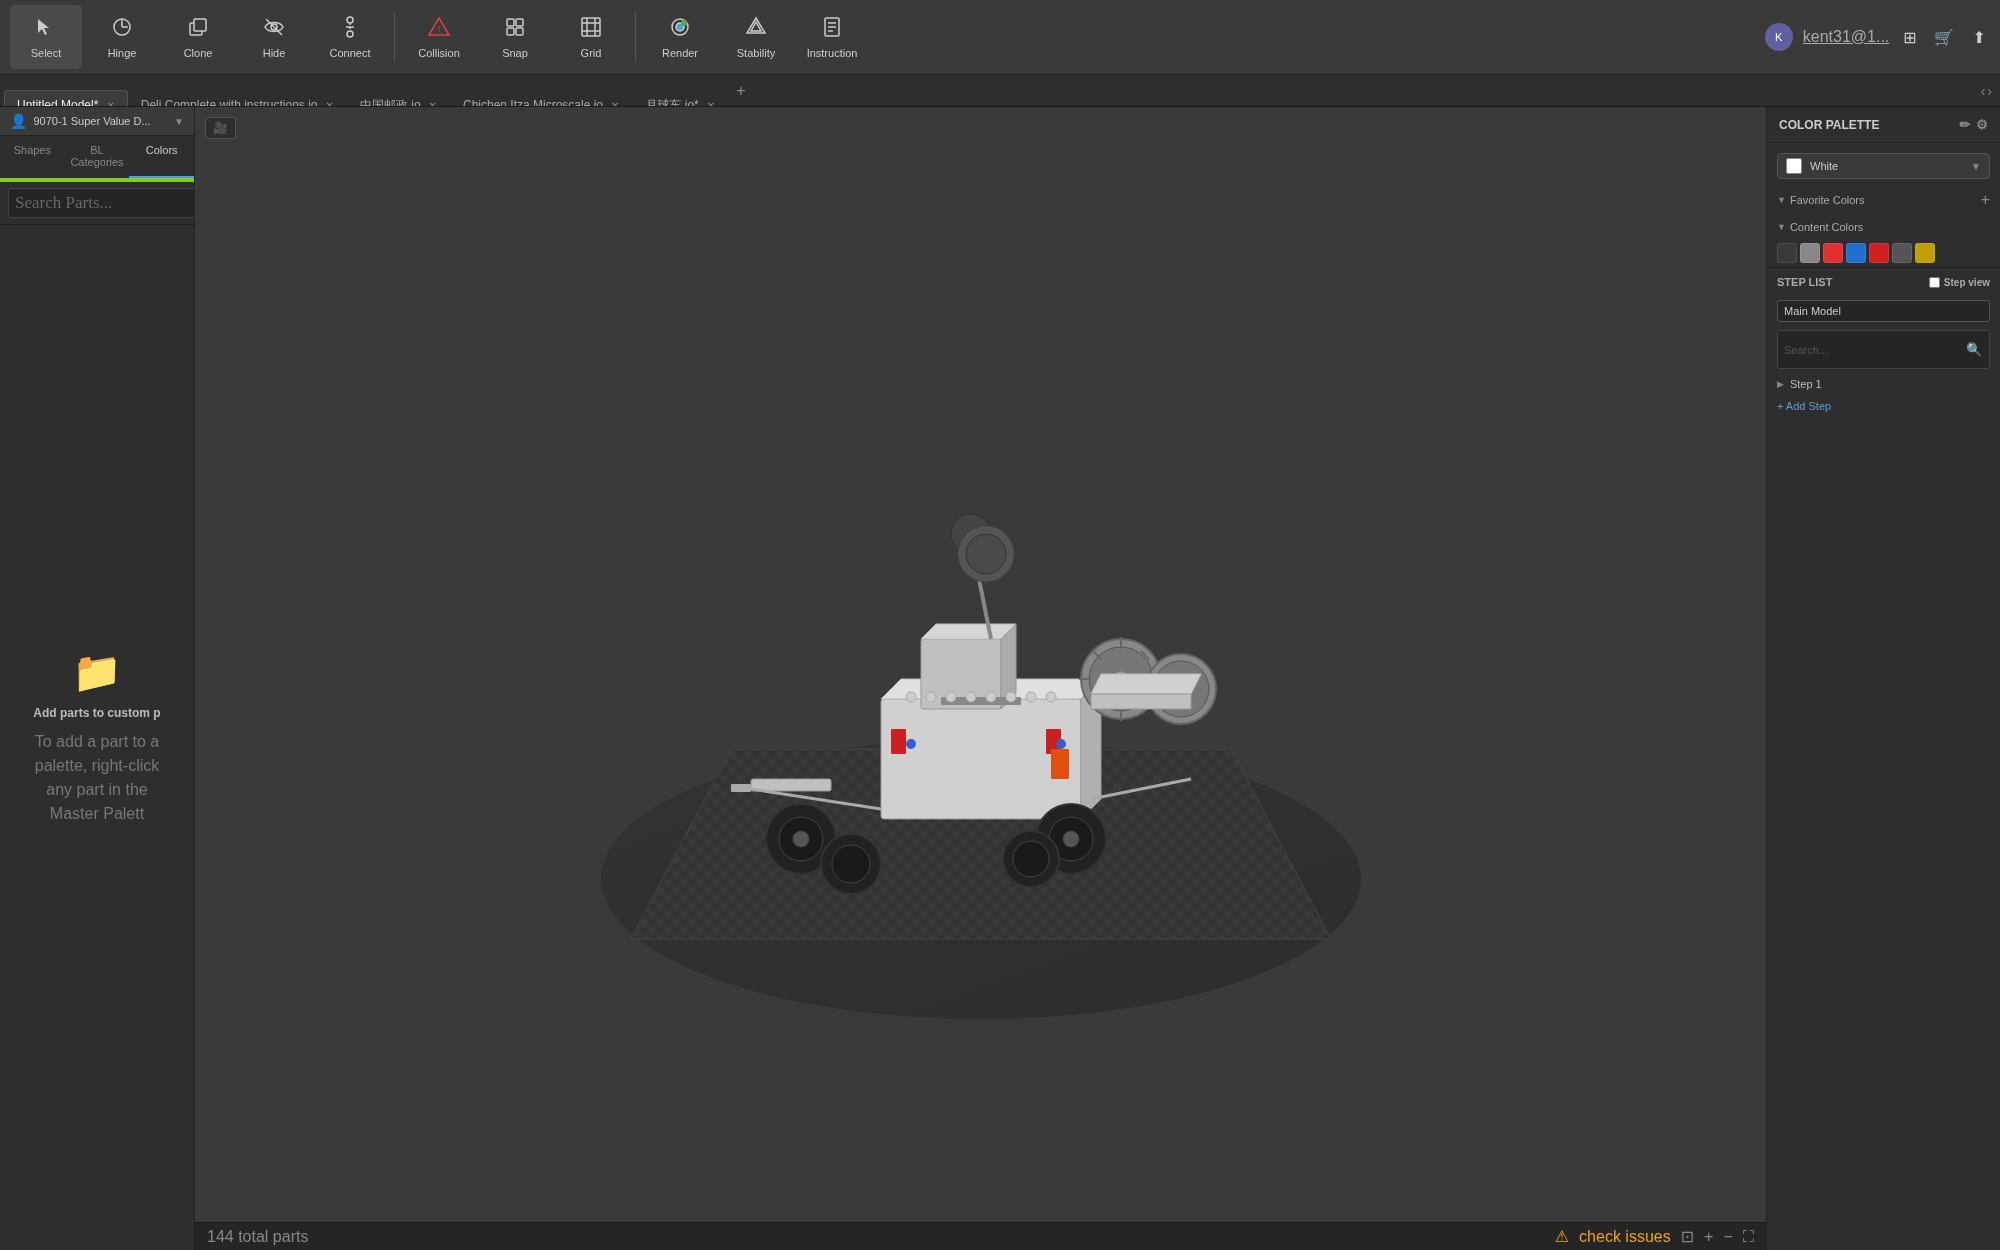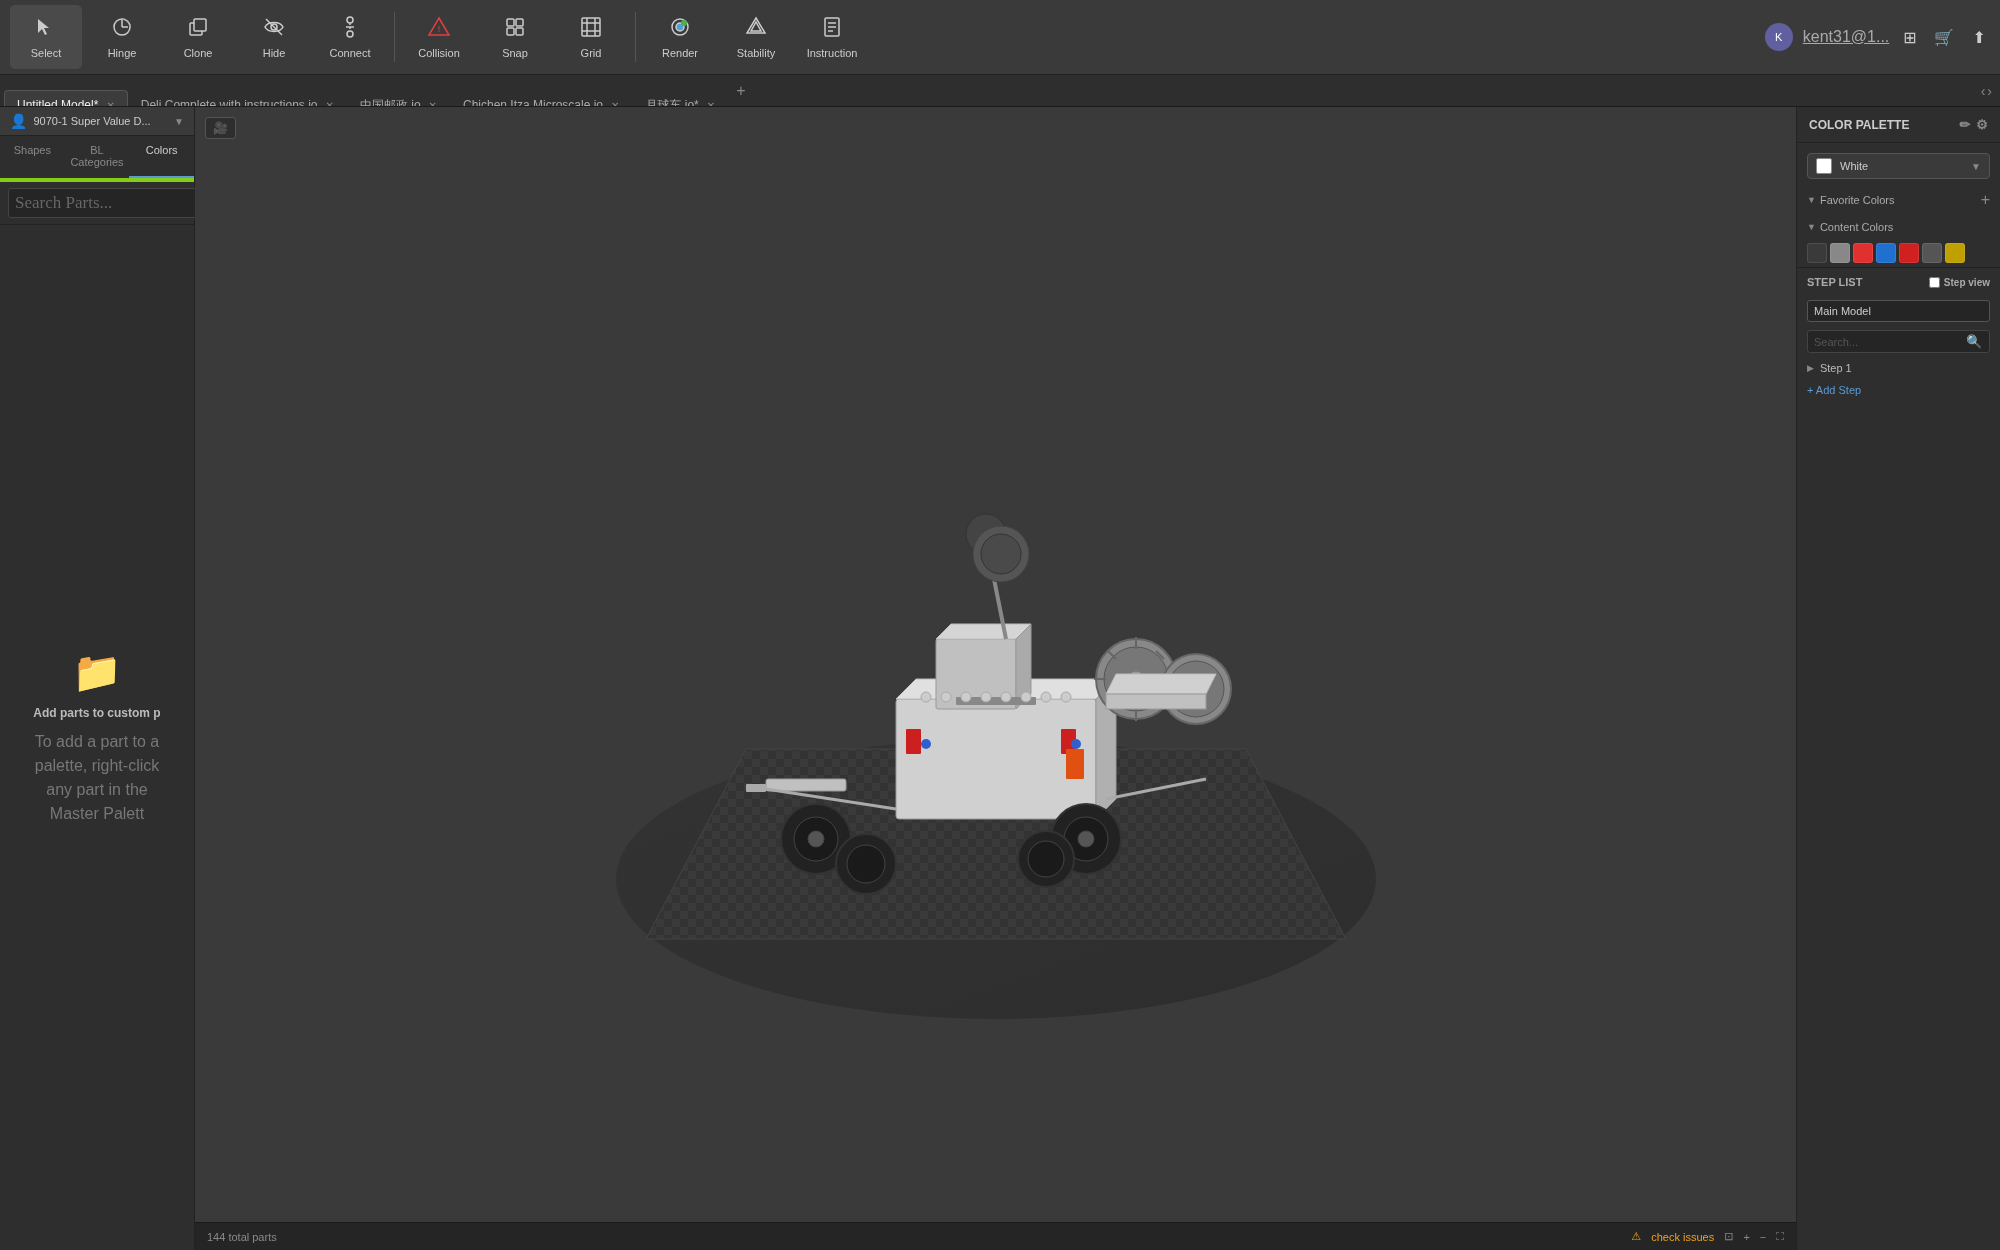--- a/index.html
+++ b/index.html
@@ -160,34 +160,34 @@
       cursor: pointer;
     }
     .status-bar {
       position: absolute;
       bottom: 0; left: 0; right: 0;
       height: 28px;
       background: #252525;
       border-top: 1px solid #1a1a1a;
       display: flex; align-items: center;
       padding: 0 12px;
-      font-size: 11px; color: #888;
+      font-size: 16px; color: #888;
       justify-content: space-between;
     }
     .status-right { display: flex; gap: 10px; align-items: center; color: #f0a020; }
 
     
     .viewport-3d {
       width: 100%; height: 100%;
       display: flex; align-items: center; justify-content: center;
     }
 
     
     #right-panel {
-      width: 204px;
+      width: 234px;
       background: #2e2e2e;
       border-left: 1px solid #222;
       display: flex;
       flex-direction: column;
     }
     .panel-header {
       padding: 10px 12px;
       font-size: 12px;
       font-weight: bold;
       color: #ccc;
@@ -254,21 +254,21 @@
       appearance: none;
       cursor: pointer;
     }
 
     .step-search {
       display: flex; align-items: center;
       margin: 4px 10px;
       background: #252525;
       border: 1px solid #444;
       border-radius: 3px;
-      padding: 3px 6px;
+      padding: 11px 6px;
       gap: 4px;
     }
     .step-search-input {
       flex: 1;
       background: none;
       border: none;
       color: #ccc;
       font-size: 11px;
       outline: none;
     }

